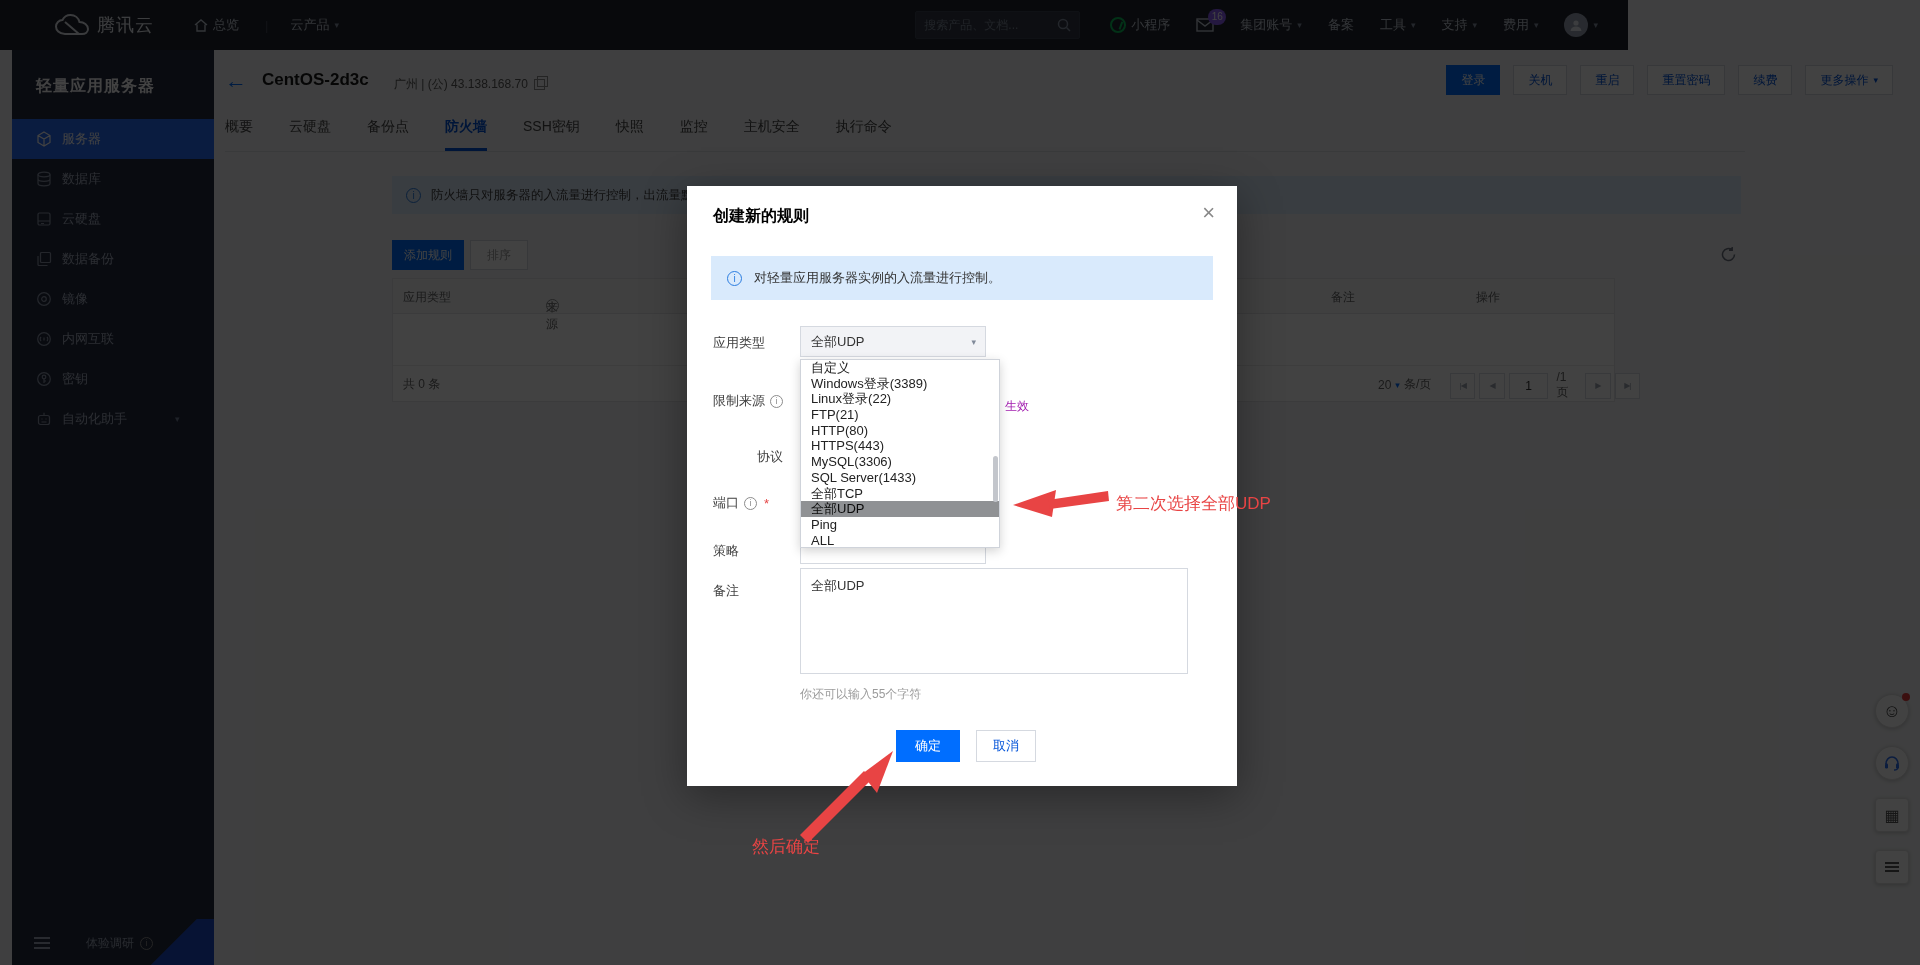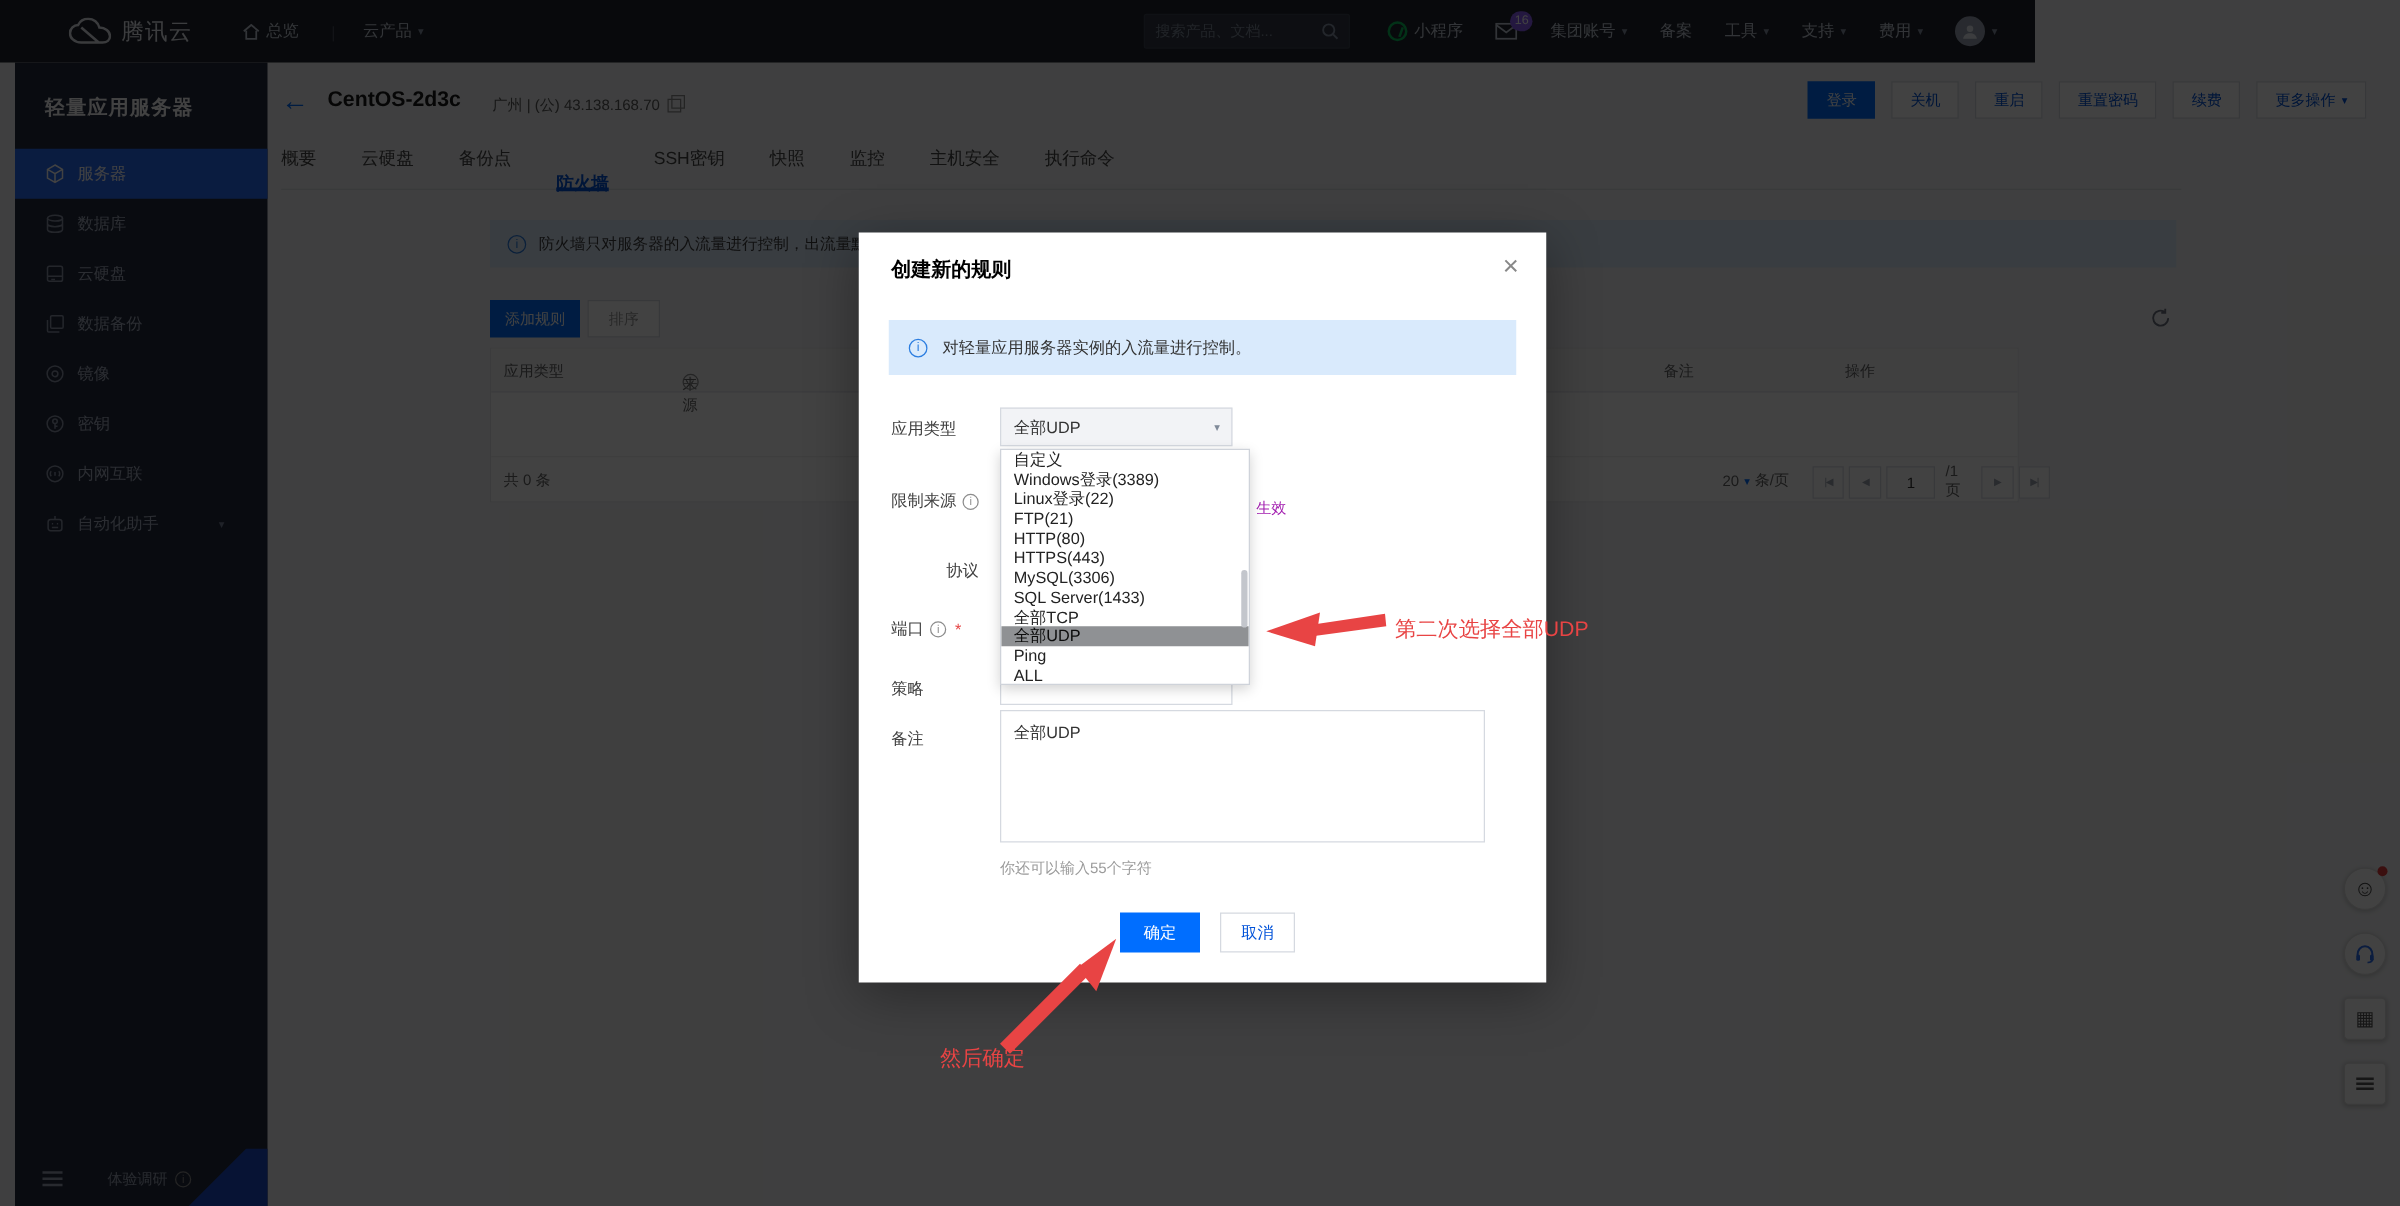--- a/index.html
+++ b/index.html
@@ -40,21 +40,21 @@
   .copy-icon { width:11px; height:11px; border:1px solid #8c8c8c; position:relative; display:inline-block; }
   .copy-icon:after { content:""; position:absolute; left:2px; top:-4px; width:9px; height:9px; border:1px solid #8c8c8c; background:transparent; }
   #header-actions { position:absolute; right:27px; top:15px; display:flex; gap:13px; }
   .btn { height:30px; font-size:12px; display:inline-flex; align-items:center; justify-content:center; cursor:pointer; border:1px solid transparent; padding:0 14px; white-space:nowrap; }
   .btn-primary { background:#006eff; color:#fff; }
   .btn-default { background:#fff; border-color:#d5d9e0; color:#0052d9; }
   .btn-default .nav-caret { color:#0052d9; margin-left:5px; }
 
   #tabs { position:absolute; left:23px; top:68px; display:flex; gap:36px; font-size:14px; color:#454545; height:34px; border-bottom:1px solid #dcdee3; width:1520px; }
   .tab { cursor:pointer; padding-bottom:12px; }
-  .tab.active { color:#0052d9; border-bottom:3px solid #0052d9; font-weight:bold;margin-top:20px; }
+  .tab.active { color:#0052d9; border-bottom:3px solid #0052d9; font-weight:bold; }
 
   #fw-banner { position:absolute; left:190px; top:126px; width:1349px; height:38px; background:#dcebfc; display:flex; align-items:center; gap:10px; padding-left:14px; font-size:12.5px; color:#404040; overflow:hidden; }
   .i-circle { width:15px; height:15px; border-radius:50%; border:1px solid currentColor; display:inline-flex; align-items:center; justify-content:center; font-size:10px; font-style:normal; flex:0 0 15px; }
   .blue-i { color:#2b7de0; }
   .gray-i { color:#8c8c8c; width:13px; height:13px; font-size:9px; flex:0 0 13px; }
 
   #add-rule-btn { position:absolute; left:190px; top:190px; width:72px; }
   #sort-btn { position:absolute; left:268px; top:190px; width:58px; color:#999; }
   #refresh-btn { position:absolute; left:1518px; top:196px; cursor:pointer; }
 
@@ -211,31 +211,31 @@
   <div class="side-item">
     <svg width="16" height="16" viewBox="0 0 16 16">
         <circle cx="8" cy="8" r="6.3" fill="none" stroke="#8b94a8" stroke-width="1.2"></circle>
         <circle cx="8" cy="8" r="2.3" fill="none" stroke="#8b94a8" stroke-width="1.2"></circle>
       </svg>
     <span>镜像</span>
   </div>
   <div class="side-item">
     <svg width="16" height="16" viewBox="0 0 16 16">
         <circle cx="8" cy="8" r="6.3" fill="none" stroke="#8b94a8" stroke-width="1.2"></circle>
+        <path d="M5 10 C4 9 4 7 5 6 M11 6 C12 7 12 9 11 10 M8 6.5 V9.5" fill="none" stroke="#8b94a8" stroke-width="1.2"></path>
+      </svg>
+    <span>内网互联</span>
+  </div>
+  <div class="side-item">
+    <svg width="16" height="16" viewBox="0 0 16 16">
+        <circle cx="8" cy="8" r="6.3" fill="none" stroke="#8b94a8" stroke-width="1.2"></circle>
         <circle cx="8" cy="6" r="1.8" fill="none" stroke="#8b94a8" stroke-width="1.2"></circle>
         <path d="M8 7.8 V12 M8 10 H10" stroke="#8b94a8" stroke-width="1.2"></path>
       </svg>
     <span>密钥</span>
-  </div>
-  <div class="side-item">
-    <svg width="16" height="16" viewBox="0 0 16 16">
-        <circle cx="8" cy="8" r="6.3" fill="none" stroke="#8b94a8" stroke-width="1.2"></circle>
-        <path d="M5 10 C4 9 4 7 5 6 M11 6 C12 7 12 9 11 10 M8 6.5 V9.5" fill="none" stroke="#8b94a8" stroke-width="1.2"></path>
-      </svg>
-    <span>内网互联</span>
   </div>
   <div class="side-item">
     <svg width="16" height="16" viewBox="0 0 16 16">
         <rect x="2.5" y="4.5" width="11" height="9" rx="2" fill="none" stroke="#8b94a8" stroke-width="1.2"></rect>
         <path d="M8 4.5 V1.8 M5.5 8 H6.5 M9.5 8 H10.5 M5.5 11 H10.5" stroke="#8b94a8" stroke-width="1.2"></path>
       </svg>
     <span>自动化助手</span>
     <span class="side-caret">▾</span>
   </div>
 

